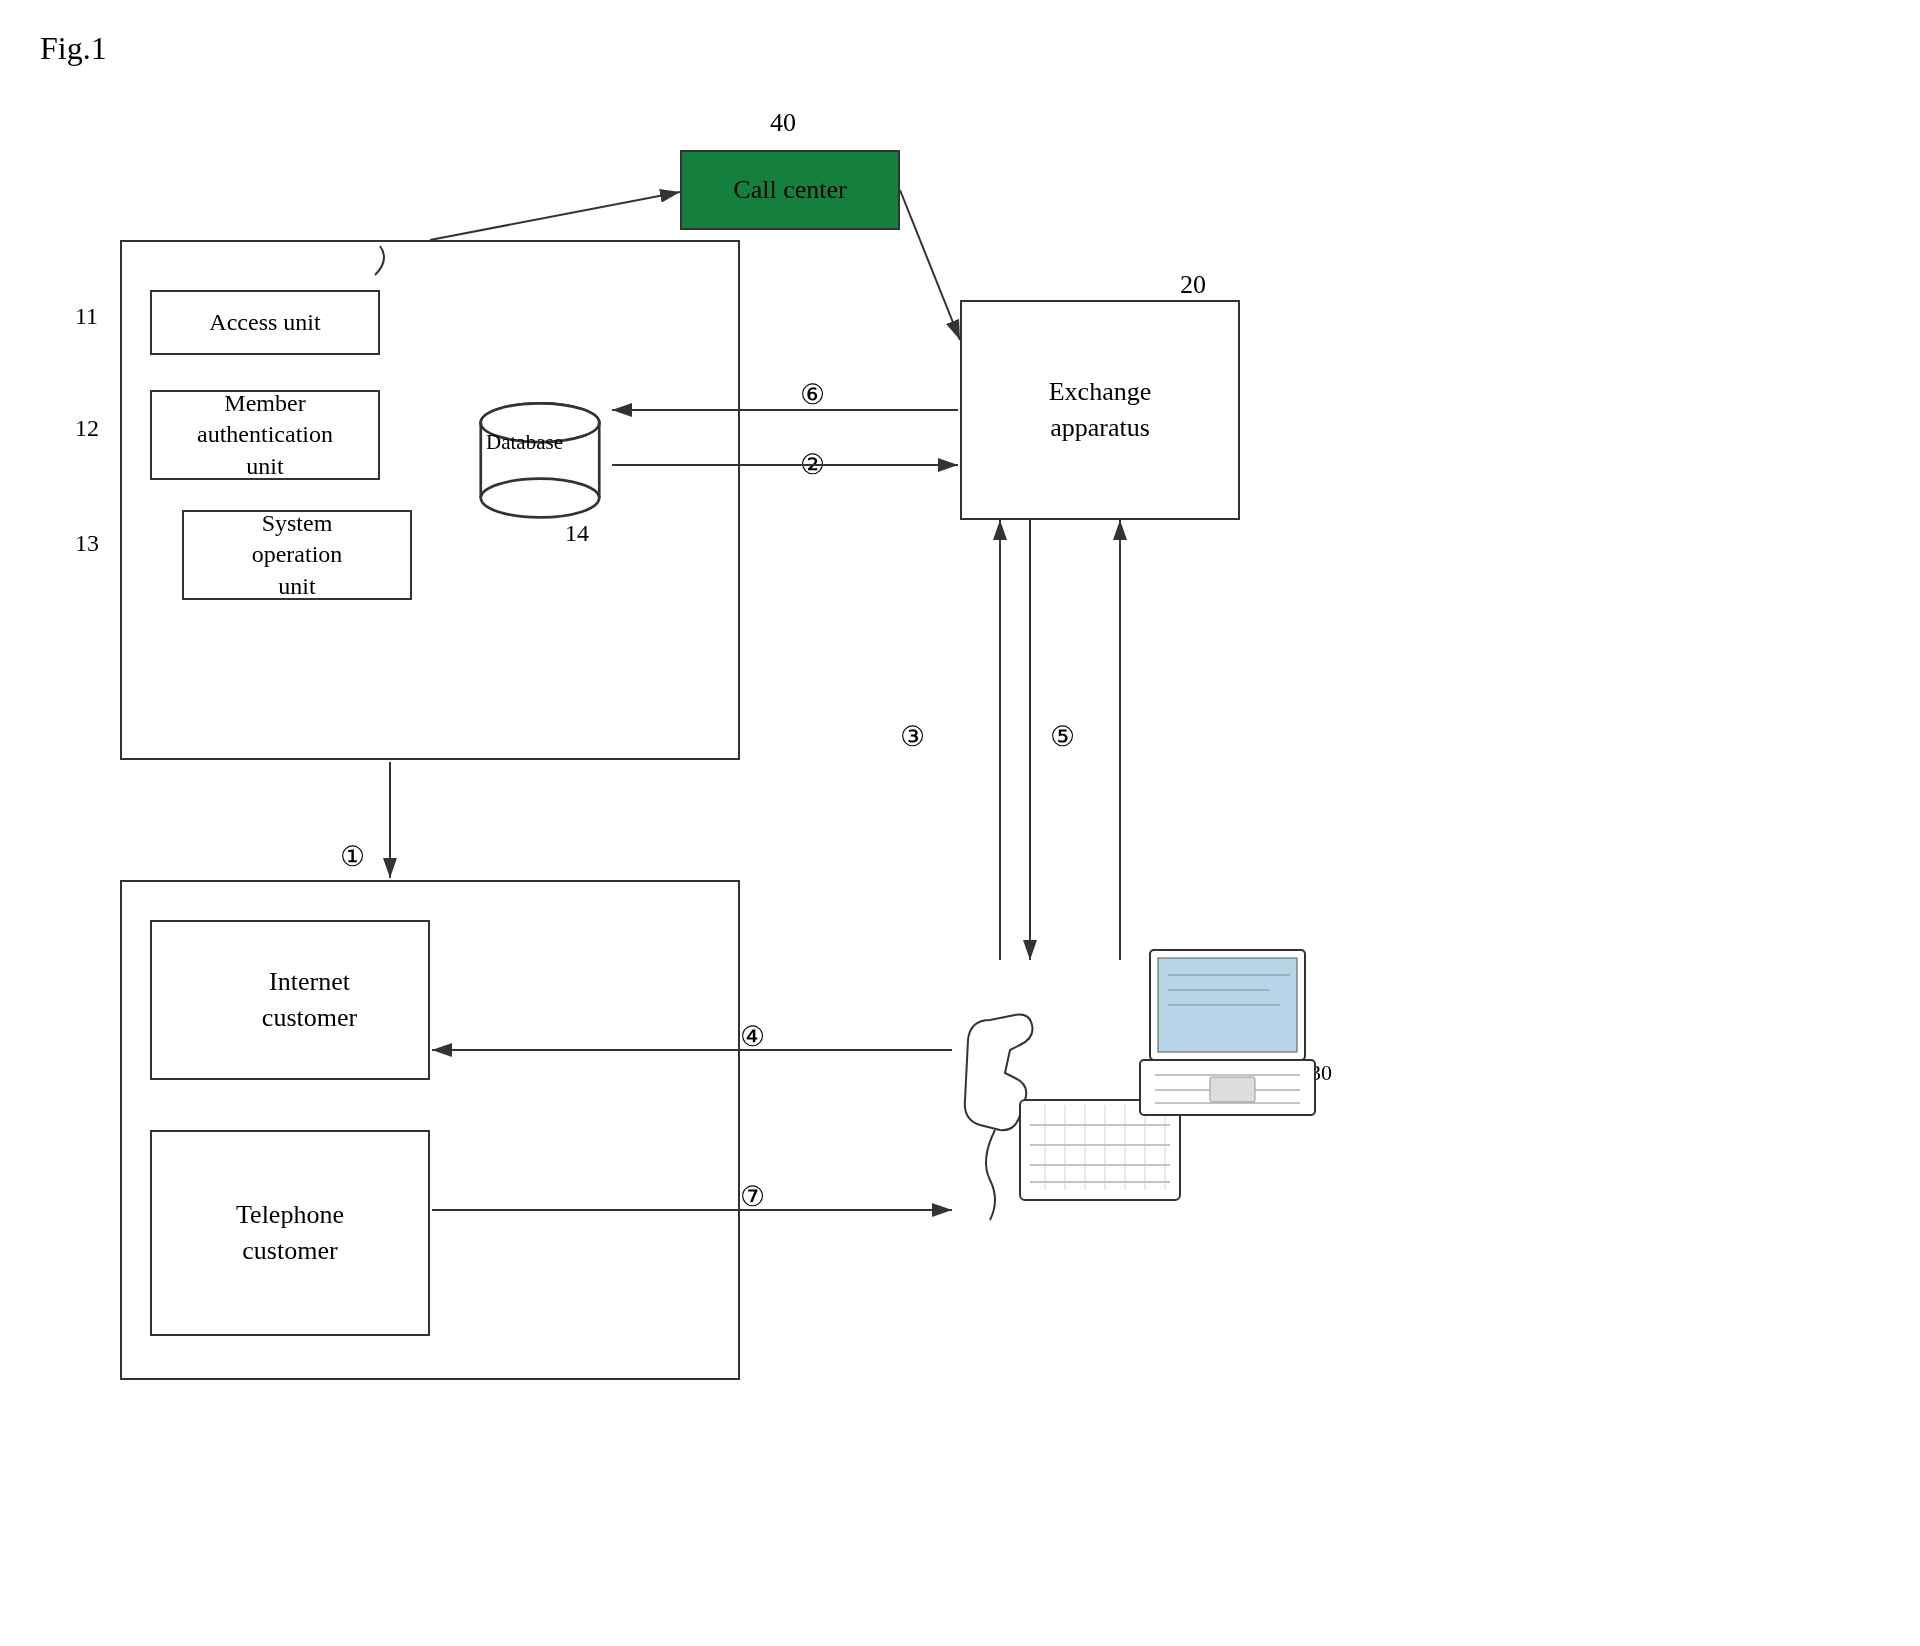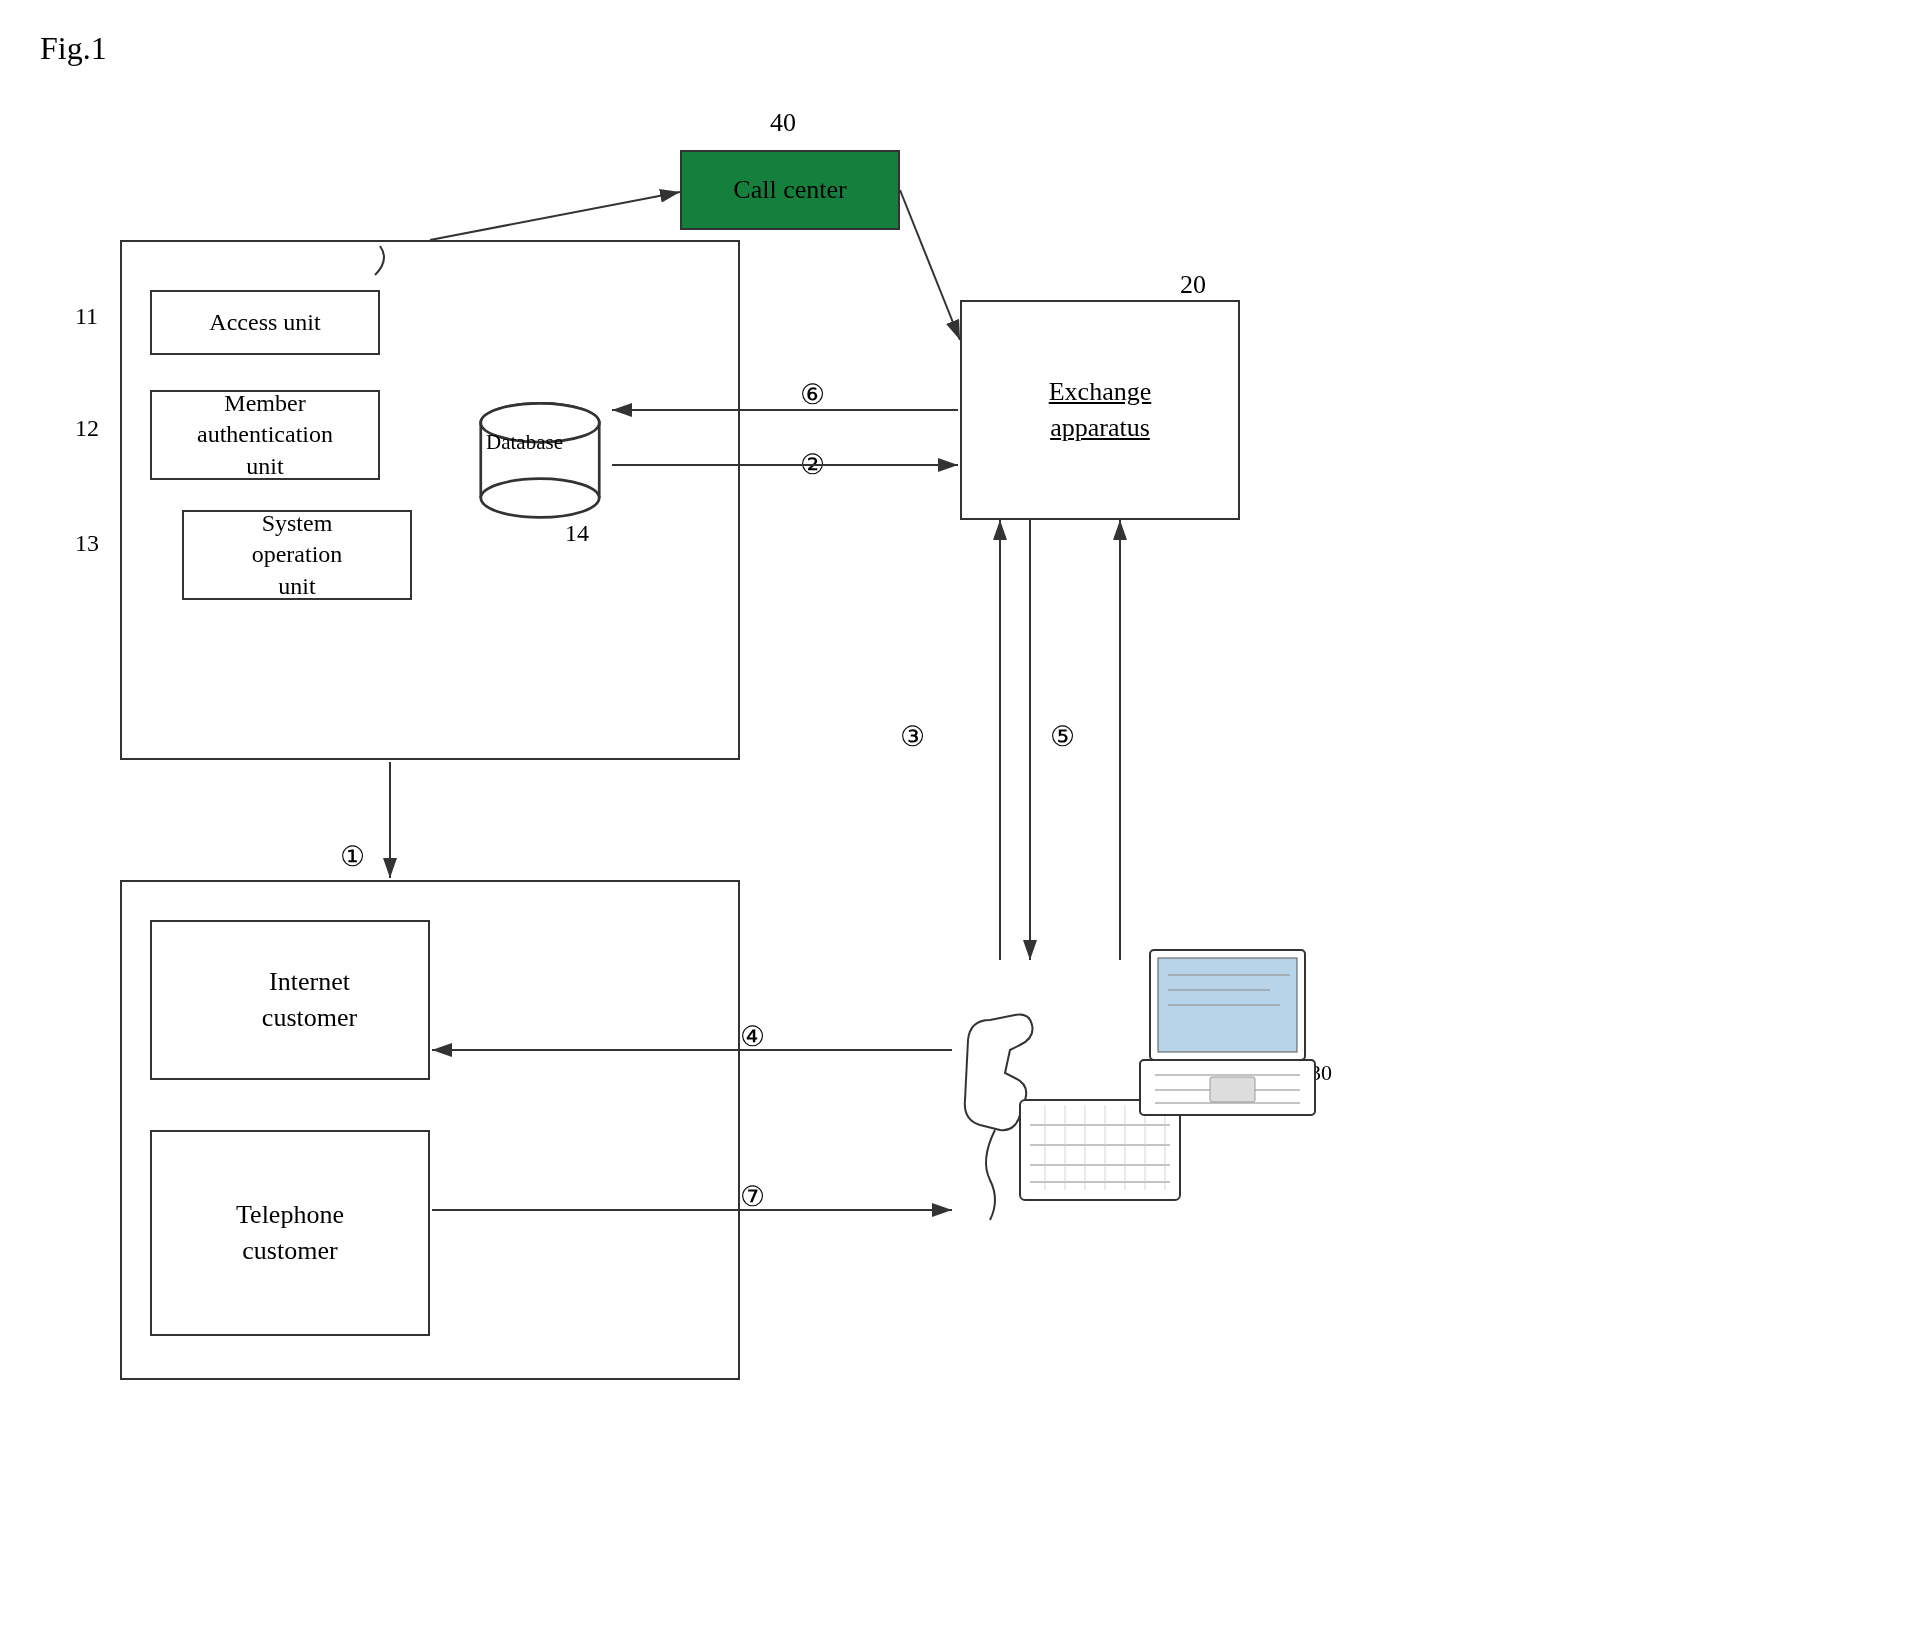--- a/index.html
+++ b/index.html
@@ -279,21 +279,21 @@
   <line x1="10" y1="30" x2="10" y2="100" stroke="#333" stroke-width="2.5"></line>
   <line x1="120" y1="30" x2="120" y2="100" stroke="#333" stroke-width="2.5"></line>
   <ellipse cx="65" cy="100" rx="55" ry="18" fill="white" stroke="#333" stroke-width="2.5"></ellipse>
   <ellipse cx="65" cy="30" rx="55" ry="18" fill="white" stroke="#333" stroke-width="2.5"></ellipse>
 </svg>
 
 <div class="db-label">Database</div>
 <div class="label-14">14</div>
 
 <div class="exchange-box">
-  <span style="white-space:pre-line;text-decoration:underline;">Exchange
+  <span style="white-space:pre-line;">Exchange
 apparatus</span>
 </div>
 <div class="label-20">20</div>
 
 <div class="customers-outer-box"></div>
 
 <div class="internet-customer-box">
   <span style="white-space:pre-line;">Internet
 customer</span>
 </div>

